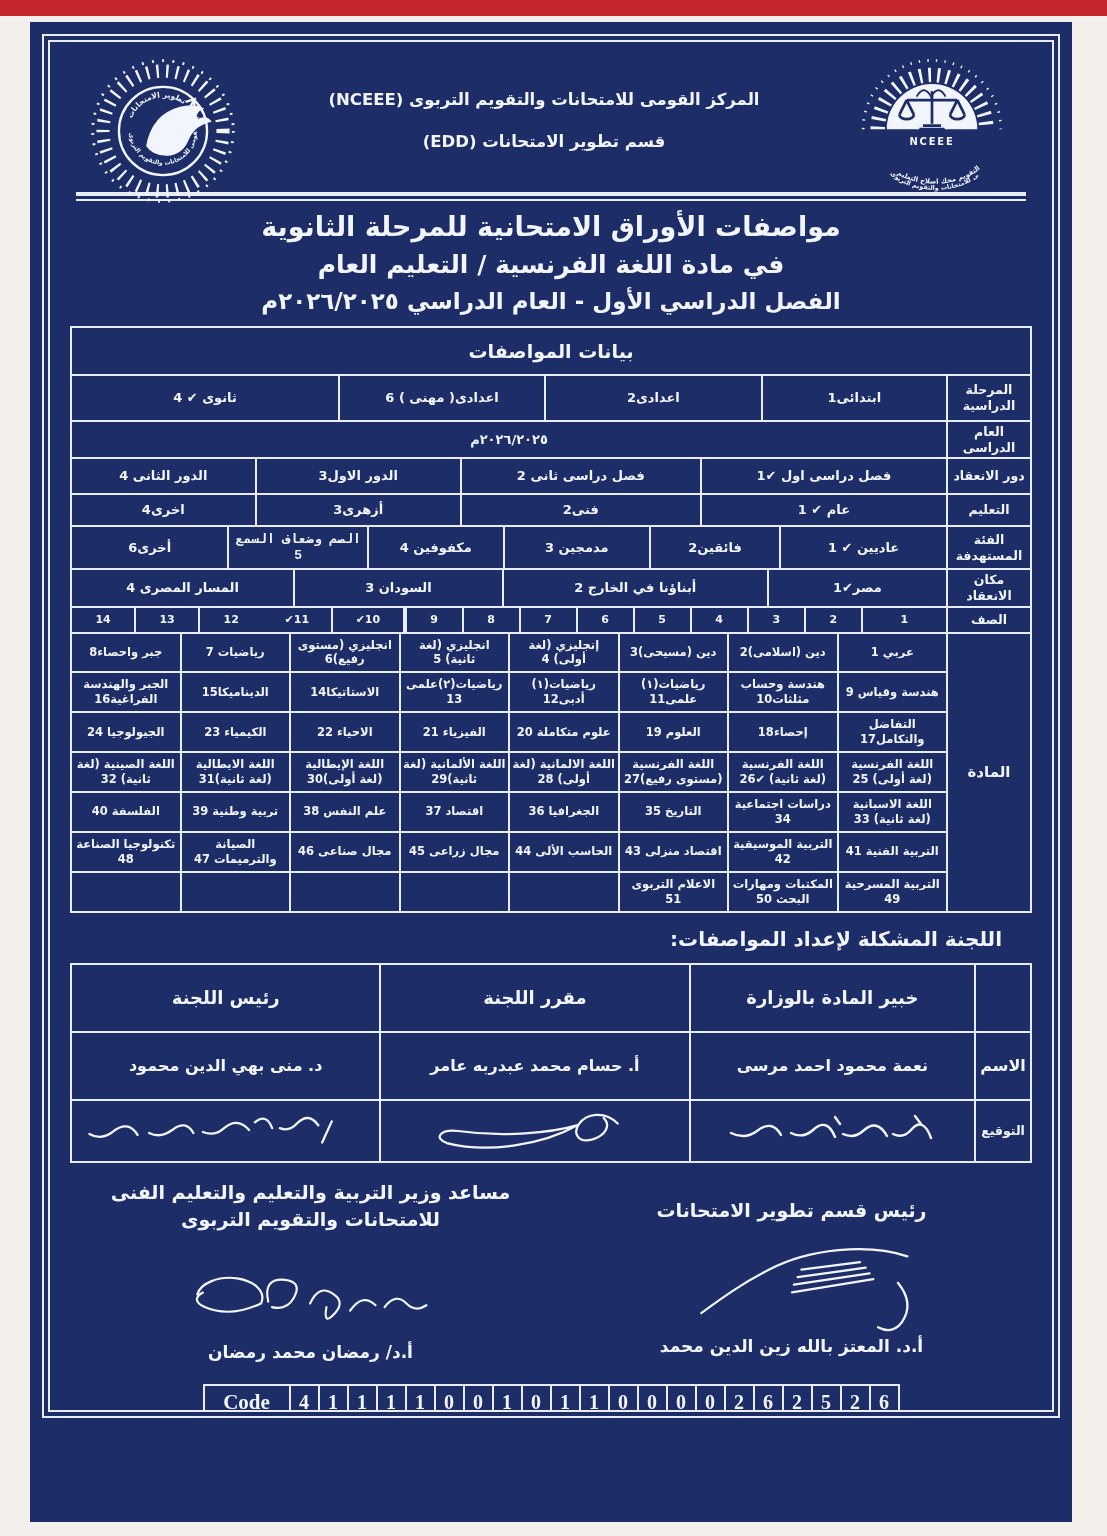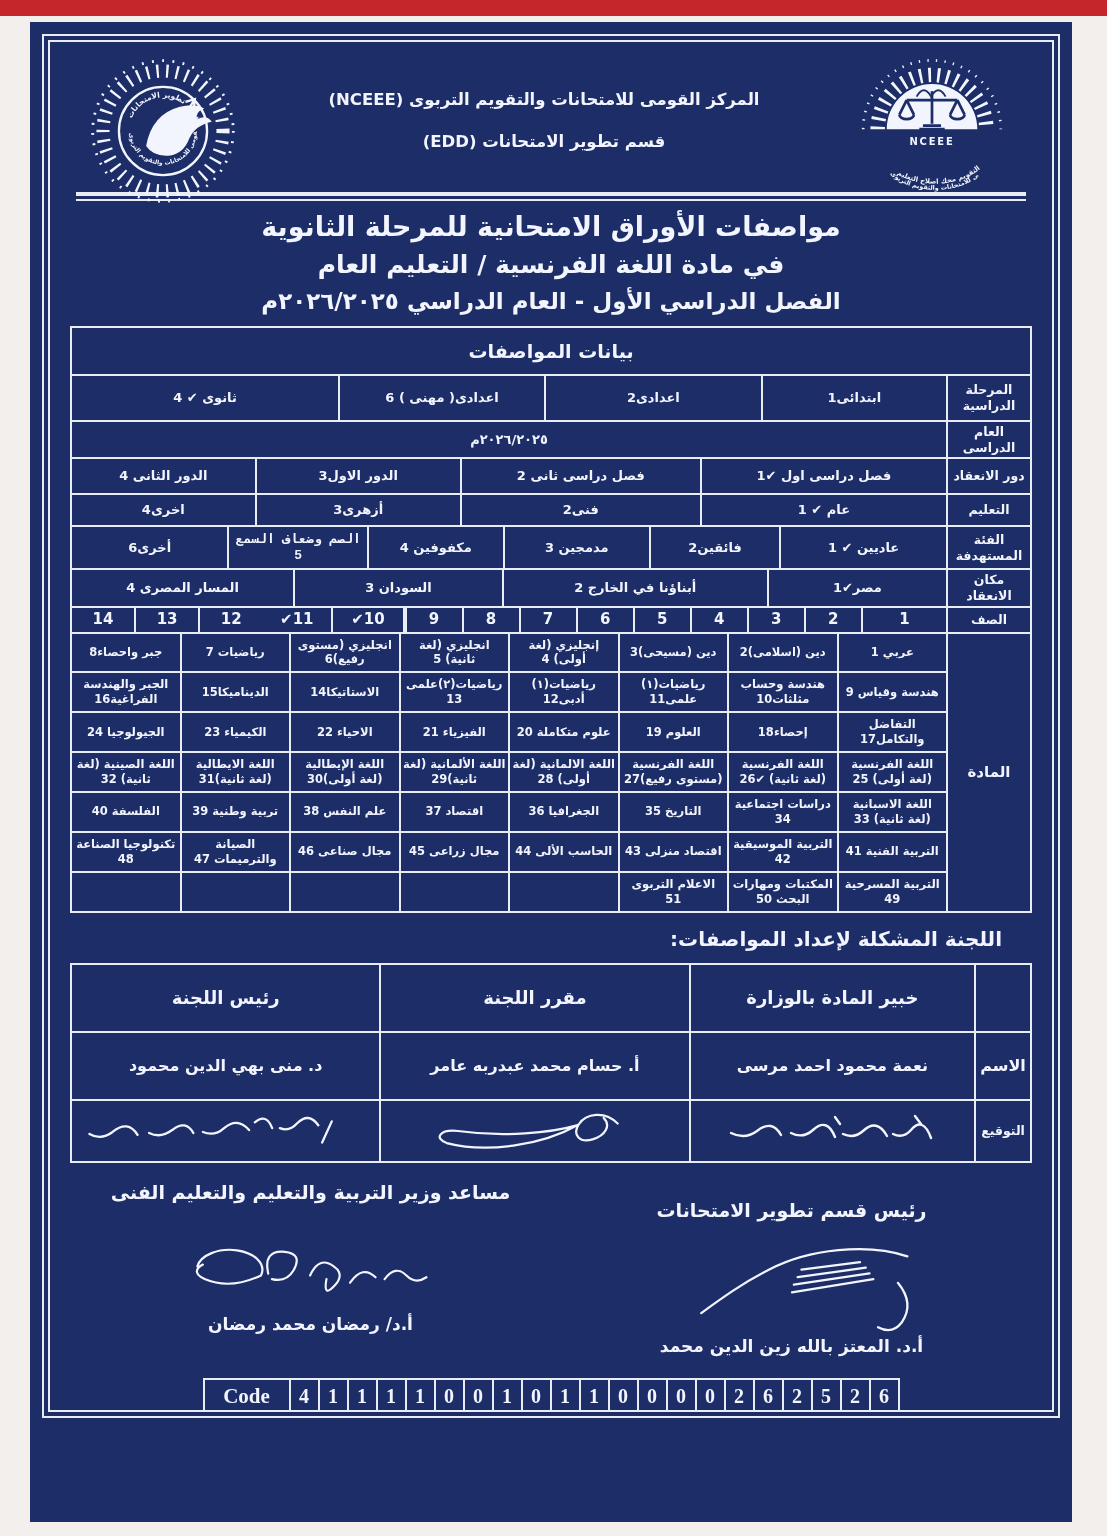--- a/index.html
+++ b/index.html
@@ -37,21 +37,21 @@
   
   .spec{direction:rtl;border:2px solid var(--line);margin-top:12px;font-weight:bold;}
   .spec-title{text-align:center;font-size:19px;padding:12px 0;border-bottom:2px solid var(--line);}
   .srow{display:flex;border-bottom:2px solid var(--line);align-items:stretch;}
   .spec > :last-child{border-bottom:none;}
   .srow > *:not(:last-child){border-inline-end:2px solid var(--line);}
   .slabel{flex:0 0 84px;display:flex;align-items:center;justify-content:center;text-align:center;
           font-size:12.5px;padding:2px 3px;line-height:1.25;}
   .scell{flex:1;display:flex;align-items:center;justify-content:center;text-align:center;
          font-size:13px;padding:2px 4px;line-height:1.25;}
-  .gcell{font-size:15px;}
+  .gcell{font-size:11px;}
   .ltr{direction:ltr;}
   .subjects{display:flex;align-items:stretch;}
   .subjects > *:not(:last-child){border-inline-end:2px solid var(--line);}
   .subj-label{flex:0 0 84px;display:flex;align-items:center;justify-content:center;font-size:15px;}
   .sub-grid{flex:1;display:flex;flex-direction:column;}
   .subrow{display:flex;border-bottom:2px solid var(--line);}
   .subrow:last-child{border-bottom:none;}
   .subrow > *:not(:last-child){border-inline-end:2px solid var(--line);}
   .subcell{flex:1;display:flex;align-items:center;justify-content:center;text-align:center;
            font-size:11.5px;line-height:1.3;padding:4px 2px;min-height:33px;}
@@ -336,20 +336,21 @@
           <div class="off-title">رئيس قسم تطوير الامتحانات</div>
           <svg width="280" height="104" viewBox="0 0 280 110">
             <path class="sigpath" d="M262 30 C220 16 158 22 116 44 C88 58 66 74 44 90"></path>
             <path class="sigpath" d="M150 44 l62 -8 m-66 16 l72 -10 m-76 18 l80 -12 m-82 20 l86 -14"></path>
             <path class="sigpath" d="M252 58 q18 22 4 42 q-10 13 -25 5"></path>
           </svg>
           <div class="off-name">أ.د. المعتز بالله زين الدين محمد</div>
         </div>
         <div class="off">
           <div class="off-title">مساعد وزير التربية والتعليم والتعليم الفنى</div>
+          <div class="off-title">للامتحانات والتقويم التربوى</div>
           <svg width="310" height="100" viewBox="0 0 330 110">
             <path class="sigpath" d="M40 62 a36 22 0 1 1 70 10 q-34 16 -62 4 q-16 -8 -2 -16"></path>
             <path class="sigpath" d="M118 70 q-6 -26 18 -24 q20 2 10 20 q-8 14 -24 10 m42 -4 q10 -22 26 -10 q12 8 2 20 q-14 16 -10 -6 m26 4 q14 -20 28 -6 m10 2 q12 -16 24 -4 q10 10 22 2"></path>
           </svg>
           <div class="off-name">أ.د/ رمضان محمد رمضان</div>
         </div>
       </div>
 
       <div class="code-wrap">
         <div class="coderow">

